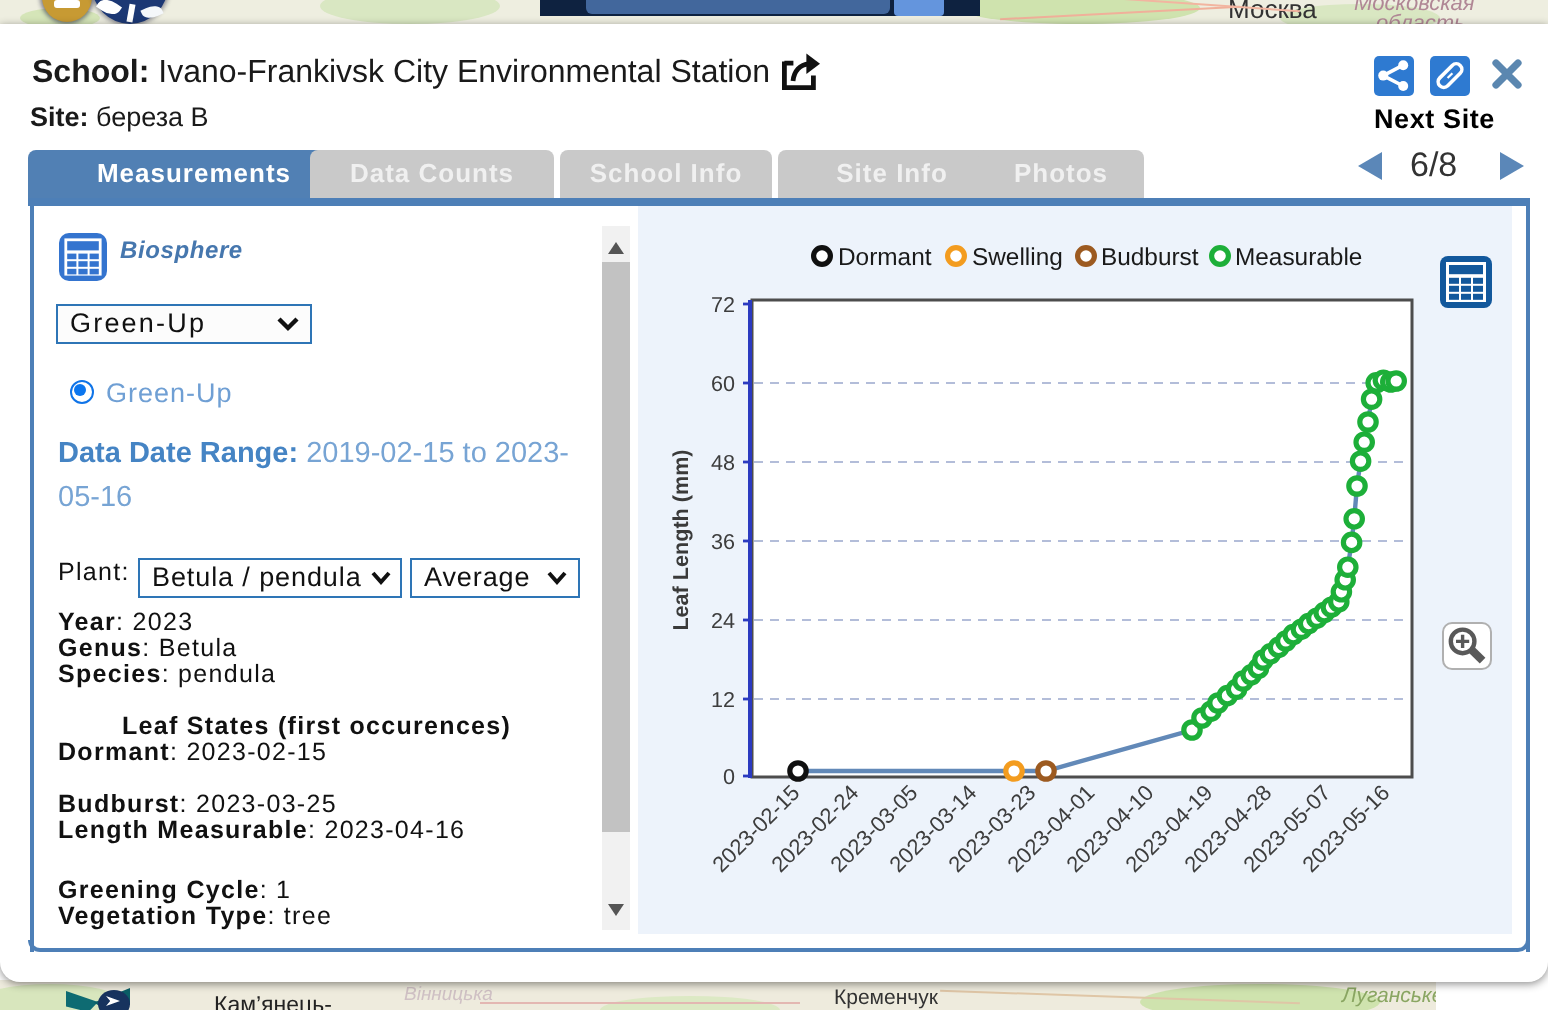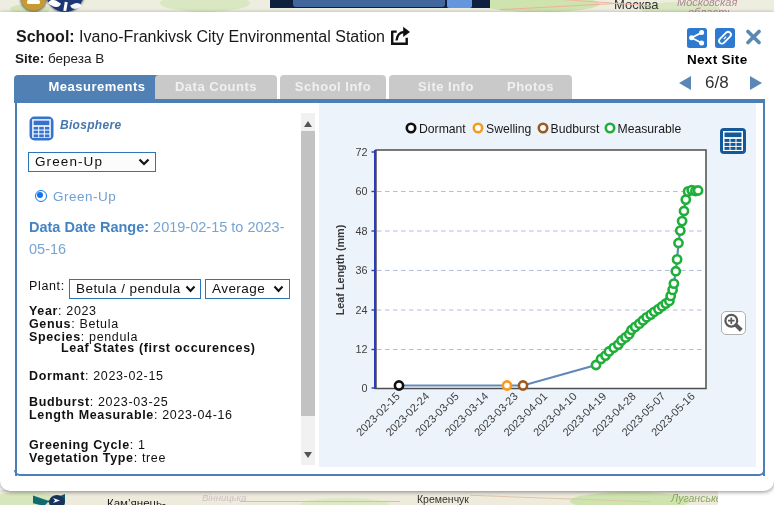--- a/index.html
+++ b/index.html
@@ -196,21 +196,21 @@
       <path d="M1.5 1.5 L5.5 6 L9.5 1.5" fill="none" stroke="#111" stroke-width="2"></path>
     </svg>
   <div class="sel2 abs" style="left:205px;width:85px;">Average</div>
   <svg class="abs" style="left:273px;top:285px" width="11" height="8" viewBox="0 0 11 8">
       <path d="M1.5 1.5 L5.5 6 L9.5 1.5" fill="none" stroke="#111" stroke-width="2"></path>
     </svg>
 
   <div class="ln" style="top:305px;"><b>Year</b>: 2023</div>
   <div class="ln" style="top:318px;"><b>Genus</b>: Betula</div>
   <div class="ln" style="top:331px;"><b>Species</b>: pendula</div>
-  <div class="ln" style="top:342px;padding-left:32px;"><b>Leaf States (first occurences)</b></div>
+  <div class="ln" style="top:357px;padding-left:32px;"><b>Leaf States (first occurences)</b></div>
   <div class="ln" style="top:370px;"><b>Dormant</b>: 2023-02-15</div>
   <div class="ln" style="top:396px;"><b>Budburst</b>: 2023-03-25</div>
   <div class="ln" style="top:409px;"><b>Length Measurable</b>: 2023-04-16</div>
   <div class="ln" style="top:439px;"><b>Greening Cycle</b>: 1</div>
   <div class="ln" style="top:452px;"><b>Vegetation Type</b>: tree</div>
 
   <svg id="chart" class="abs" style="left:319px;top:104px" width="445" height="365" viewBox="319 104 445 365">
 
     <g font-size="12.2" fill="#1a1a1a" font-family="Liberation Sans, sans-serif">
       <circle cx="411" cy="128" r="4.2" fill="#fff" stroke="#101010" stroke-width="2.6"></circle>

